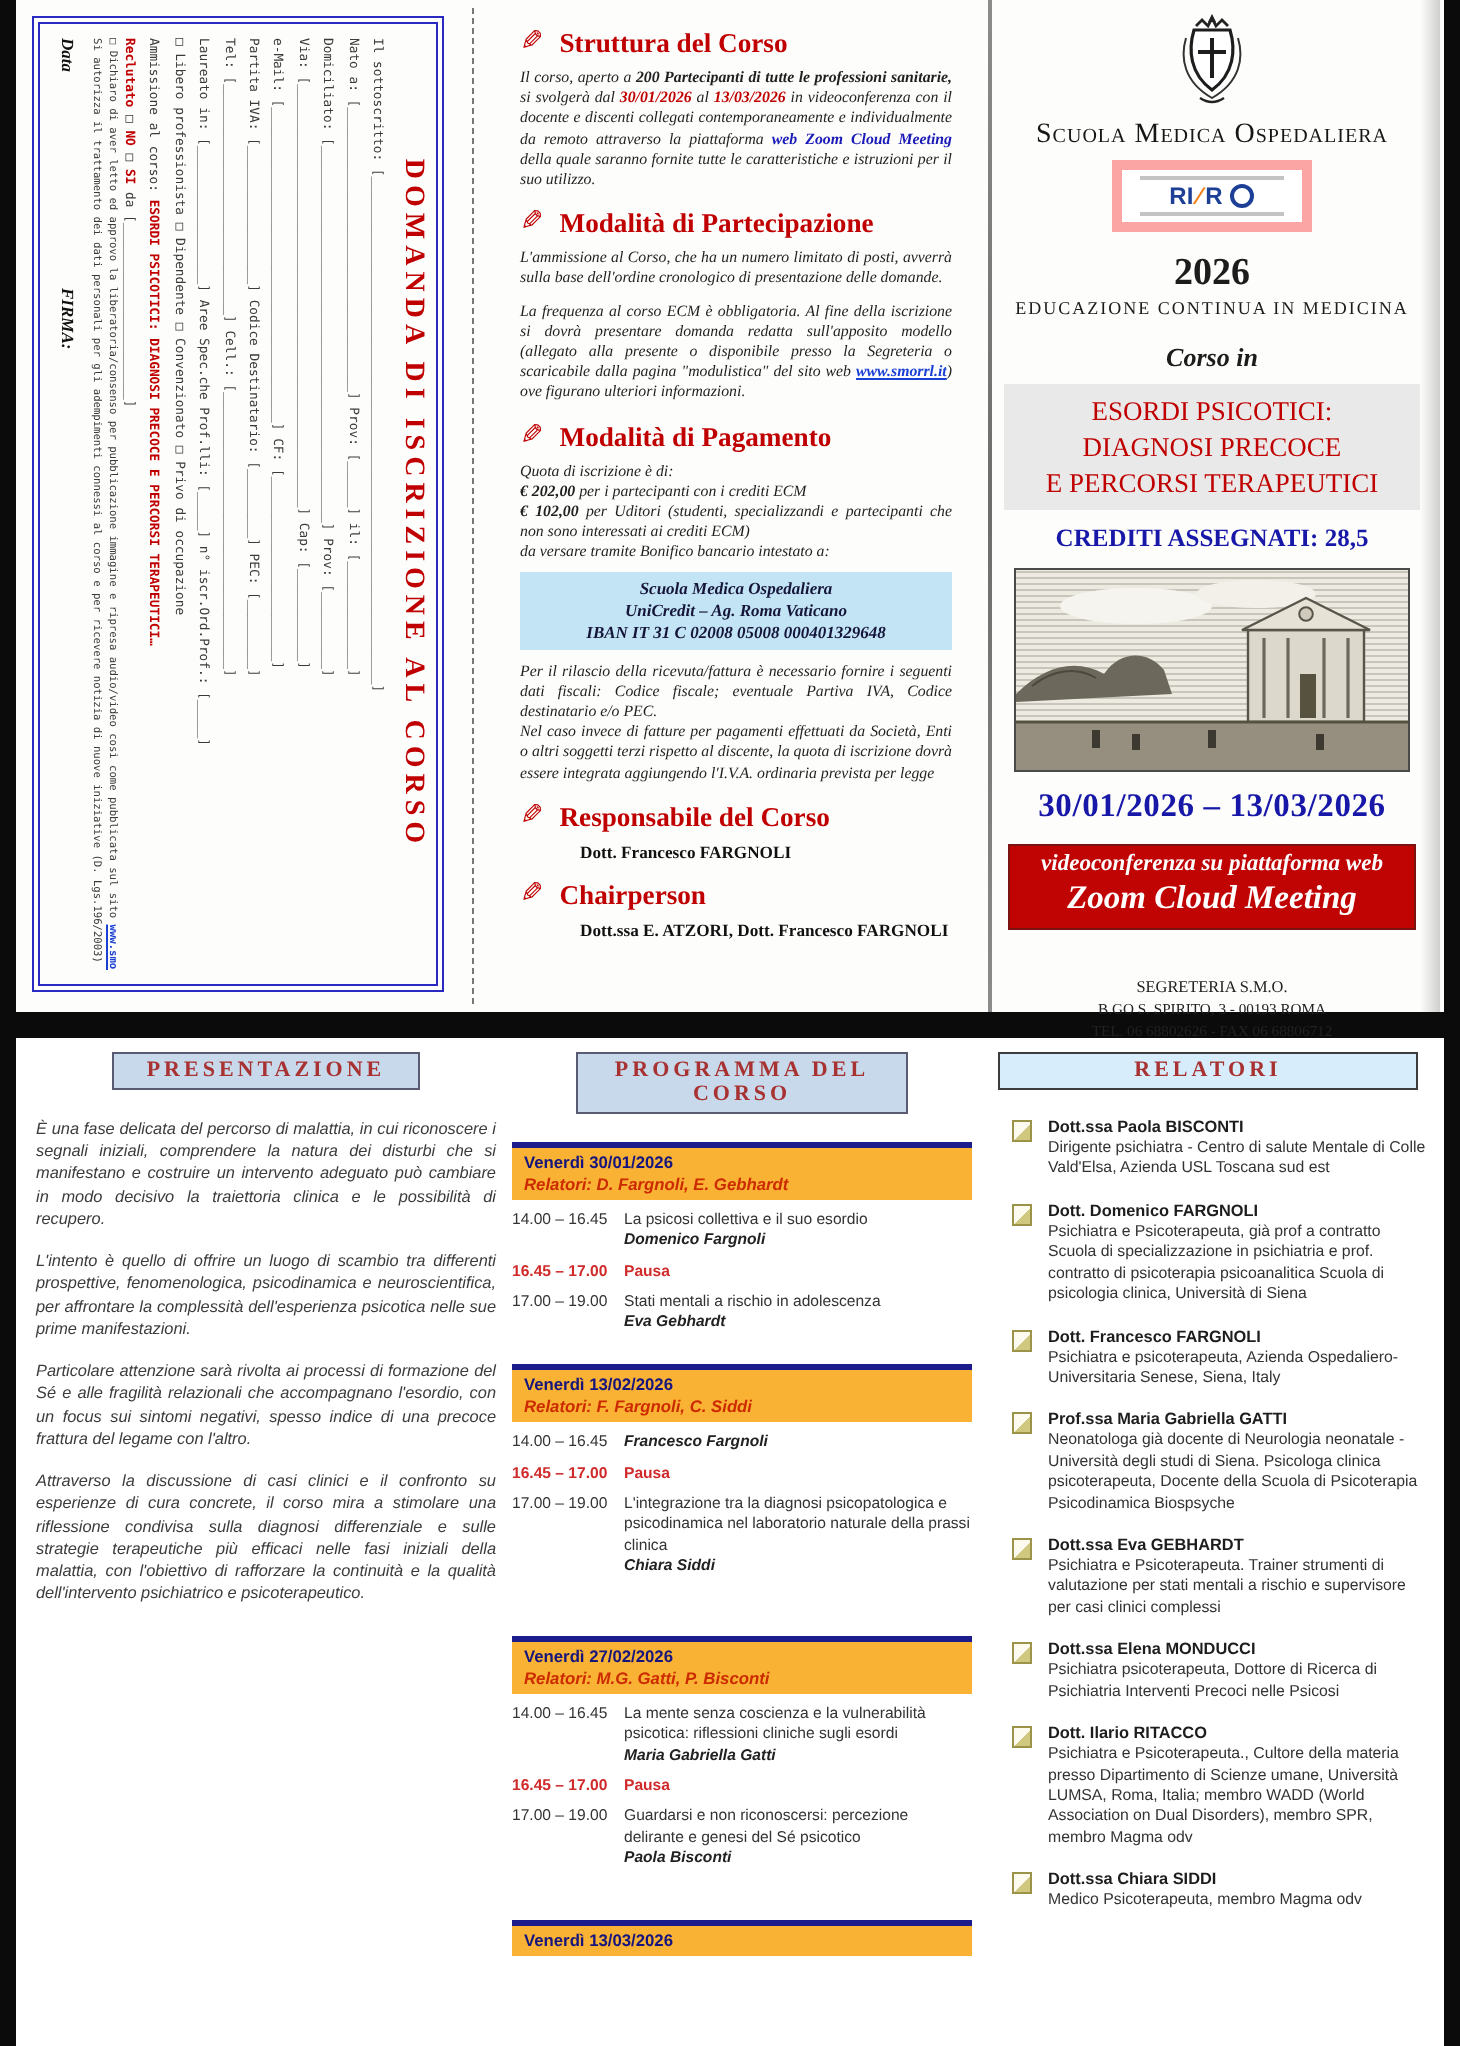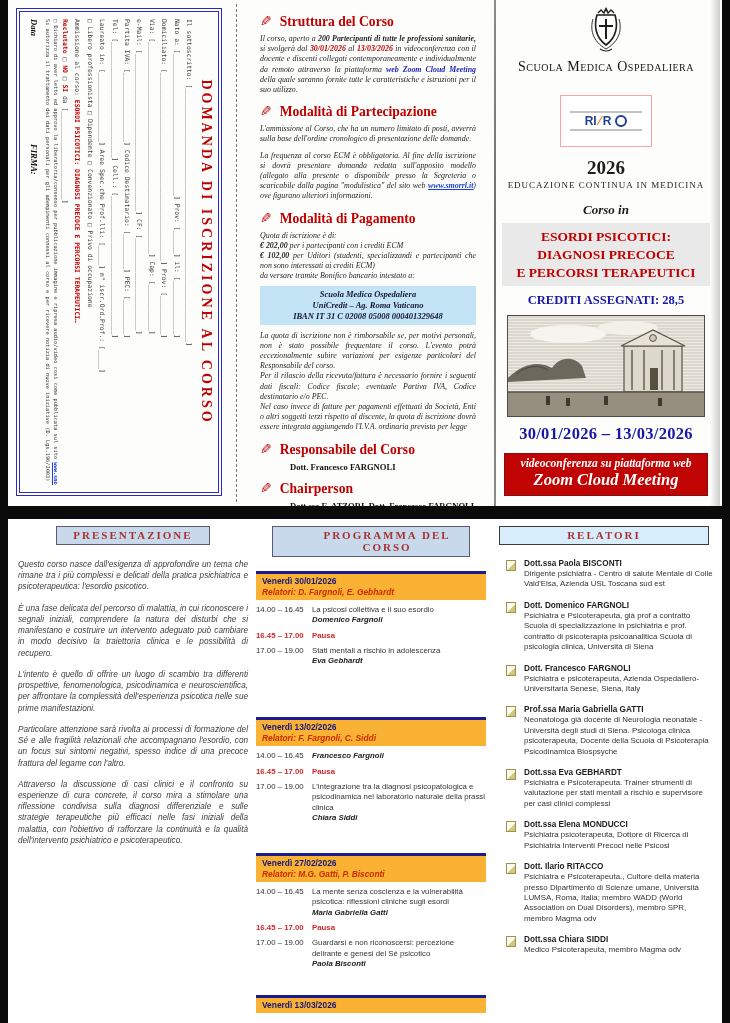--- a/index.html
+++ b/index.html
@@ -37,53 +37,53 @@
   .rb{color:#c00000;font-weight:bold;}
   .blb{color:#1a1ab8;font-weight:bold;}
   .lnk{color:#1a3fd4;text-decoration:underline;font-weight:bold;}
   .bank{background:#c2e4f4;text-align:center;padding:3px 2px;margin:4px 0 6px;}
   .bank div{font-size:8.5px;font-weight:bold;font-style:italic;color:#15153a;line-height:11px;}
   .pname-line{font-size:8.6px;font-weight:bold;color:#111;margin:0 0 2px 30px;}
   
   .cover{position:absolute;left:492px;top:0;width:212px;height:506px;text-align:center;color:#1c1c1c;}
   .crest{margin:5px auto 0;}
   .school{font-variant:small-caps;font-size:14px;letter-spacing:.5px;color:#161616;}
-  .badge{width:84px;margin:20px auto 2px;border:1px solid #fca5a5;padding:14px 3px;background:#fff;}
+  .badge{width:84px;margin:4px auto 2px;border:5px solid #fca5a5;padding:2px 3px;background:#fff;}
   .badge .bar{height:2px;background:#c3c3c3;margin:1px 6px;}
   .badge .letters{display:flex;align-items:center;justify-content:center;gap:2px;
                   font-family:"Liberation Sans",sans-serif;font-weight:bold;font-size:12px;color:#1d3f96;}
   .badge .bolt{color:#f08019;font-weight:bold;}
   .badge .ring{width:8px;height:8px;border:2px solid #1d3f96;border-radius:50%;display:inline-block;margin-left:2px;}
   .year{font-size:19px;font-weight:bold;margin-top:10px;}
   .ecm{font-size:9px;letter-spacing:1px;margin-top:1px;}
   .corsoin{font-size:13px;font-weight:bold;font-style:italic;margin-top:12px;}
-  .titlebox{background:#e9e9e9;margin:5px 2px 0;padding:5px 2px;color:#c00000;font-weight:bold;
+  .titlebox{background:#e9e9e9;margin:5px 2px 0;padding:5px 2px;color:#c00000;font-weight:normal;
             font-size:13.5px;line-height:1.32;}
   .crediti{color:#1717a8;font-weight:bold;font-size:12.5px;margin-top:7px;}
   .engraving{width:196px;height:100px;margin:7px auto 0;border:1px solid #4a4a4a;display:block;}
   .dates{color:#1717a8;font-weight:bold;font-size:16.5px;margin-top:7px;letter-spacing:.3px;}
   .videobox{background:#c00404;border:1px solid #7c1212;margin:9px 4px 0;padding:3px 2px 5px;color:#fff;}
   .v1{font-size:11.5px;font-weight:bold;font-style:italic;}
   .v2{font-size:16.5px;font-weight:bold;font-style:italic;margin-top:1px;}
   .secr{margin-top:24px;font-size:7.6px;line-height:10.6px;color:#222;}
   .secr .s1{font-size:8.2px;}
   .alink{color:#1a3fd4;text-decoration:underline;}
   
   .col{position:absolute;top:0;height:636px;}
   .c1{left:10px;width:230px;}
   .c2{left:248px;width:230px;}
   .c3{left:486px;width:220px;}
   .hbox{margin:7px auto 0;background:#c7d9ea;border:1px solid #5a5a72;text-align:center;
         padding:2px 0 3px;font-family:"Liberation Serif",serif;font-weight:bold;color:#a83232;
         font-size:11px;letter-spacing:2px;}
-  .hb1{width:152px;} .hb2{width:164px;padding-left:32px;} .hb3{width:208px;background:#d8edfb;border-color:#3c3c3c;}
+  .hb1{width:152px;} .hb2{width:164px;} .hb3{width:208px;background:#d8edfb;border-color:#3c3c3c;}
   .pres{margin-top:14px;}
   .pres p{font-size:8.2px;font-style:italic;line-height:1.37;text-align:justify;color:#3c3c3c;margin:0 0 10px;}
   .pblock{margin-top:14px;}
-  .pb-gap1{margin-top:51px;} .pb-gap2{margin-top:30px;} .pb-gap3{margin-top:26px;}
+  .pb-gap1{margin-top:16px;} .pb-gap2{margin-top:30px;} .pb-gap3{margin-top:26px;}
   .pbar{border-top:3px solid #1c1c8c;background:#f9b233;padding:2px 6px 3px;}
   .pdate{color:#15157d;font-weight:bold;font-size:8.4px;}
   .pspk{color:#cc2a00;font-weight:bold;font-size:8.4px;margin-top:1px;font-style:italic;}
   .prow{display:flex;font-size:7.8px;line-height:1.32;margin-top:5px;color:#333;}
   .ptime{width:56px;flex:none;}
   .ptxt{flex:1;}
   .spk{display:block;font-weight:bold;font-style:italic;color:#222;}
   .pausa .ptime,.pausa .ptxt{color:#d02a2a;font-weight:bold;}
   .rels{margin-top:14px;}
   .rel{display:flex;gap:8px;margin-bottom:11px;padding-left:12px;}
@@ -144,21 +144,20 @@
       </div>
       <p class="mp mp0">Quota di iscrizione è di:</p>
       <p class="mp mp0"><span class="b">€ 202,00</span><span> per i partecipanti con i crediti ECM</span></p>
       <p class="mp mp0"><span class="b">€ 102,00</span><span> per Uditori (studenti, specializzandi e partecipanti che non sono interessati ai crediti ECM)</span></p>
       <p class="mp mp0">da versare tramite Bonifico bancario intestato a:</p>
       <div class="bank">
         <div>Scuola Medica Ospedaliera</div>
         <div>UniCredit – Ag. Roma Vaticano</div>
         <div>IBAN  IT 31 C 02008 05008 000401329648</div>
       </div>
-      <p class="mp mp0">La quota di iscrizione non è rimborsabile se, per motivi personali, non è stato possibile frequentare il corso. L'evento potrà eccezionalmente subire variazioni per esigenze particolari del Responsabile del corso.</p>
       <p class="mp mp0">Per il rilascio della ricevuta/fattura è necessario fornire i seguenti dati fiscali: Codice fiscale; eventuale Partiva IVA, Codice destinatario e/o PEC.</p>
       <p class="mp">Nel caso invece di fatture per pagamenti effettuati da Società, Enti o altri soggetti terzi rispetto al discente, la quota di iscrizione dovrà essere integrata aggiungendo l'I.V.A. ordinaria prevista per legge</p>
 
       <div class="mh">
         <span class="mico">✎</span>
         <span class="mht">Responsabile del Corso</span>
       </div>
       <div class="pname-line">Dott. Francesco FARGNOLI</div>
 
       <div class="mh">
@@ -241,21 +240,20 @@
     </div>
 
     <div class="edge-shadow"></div>
   </div>
 
   <div class="page-bot">
 
     <div class="col c1">
       <div class="hbox hb1">PRESENTAZIONE</div>
       <div class="pres">
-        <p>Questo corso nasce dall'esigenza di approfondire un tema che rimane tra i più complessi e delicati della pratica psichiatrica e psicoterapeutica: l'esordio psicotico.</p>
         <p>È una fase delicata del percorso di malattia, in cui riconoscere i segnali iniziali, comprendere la natura dei disturbi che si manifestano e costruire un intervento adeguato può cambiare in modo decisivo la traiettoria clinica e le possibilità di recupero.</p>
         <p>L'intento è quello di offrire un luogo di scambio tra differenti prospettive, fenomenologica, psicodinamica e neuroscientifica, per affrontare la complessità dell'esperienza psicotica nelle sue prime manifestazioni.</p>
         <p>Particolare attenzione sarà rivolta ai processi di formazione del Sé e alle fragilità relazionali che accompagnano l'esordio, con un focus sui sintomi negativi, spesso indice di una precoce frattura del legame con l'altro.</p>
         <p>Attraverso la discussione di casi clinici e il confronto su esperienze di cura concrete, il corso mira a stimolare una riflessione condivisa sulla diagnosi differenziale e sulle strategie terapeutiche più efficaci nelle fasi iniziali della malattia, con l'obiettivo di rafforzare la continuità e la qualità dell'intervento psichiatrico e psicoterapeutico.</p>
       </div>
     </div>
 
     <div class="col c2">
       <div class="hbox hb2">PROGRAMMA DEL CORSO</div>
 

